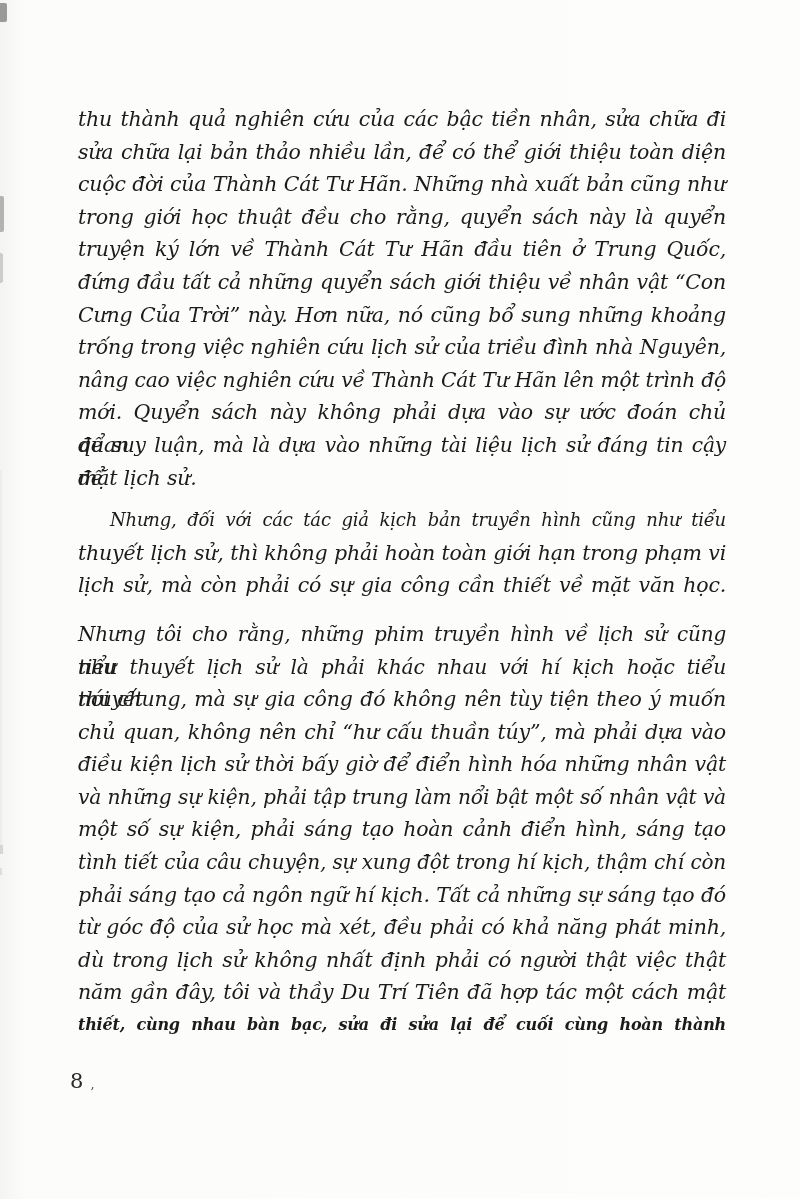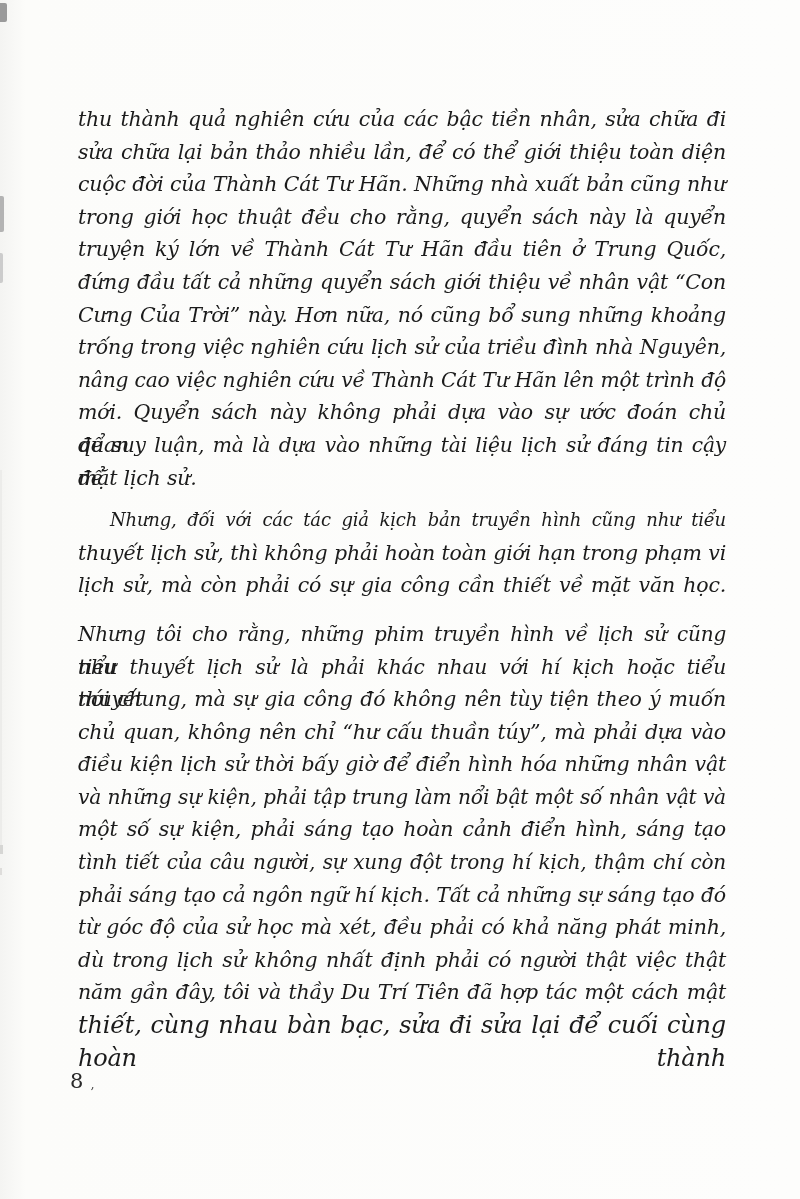--- a/index.html
+++ b/index.html
@@ -96,26 +96,26 @@
       <div class="line indent" style="font-size: 18px;">Nhưng, đối với các tác giả kịch bản truyền hình cũng như tiểu</div>
       <div class="line" style="">thuyết lịch sử, thì không phải hoàn toàn giới hạn trong phạm vi</div>
       <div class="line" style="">lịch sử, mà còn phải có sự gia công cần thiết về mặt văn học.</div>
       <div class="line" style="font-size: 20px; margin-top: 16px;">Nhưng tôi cho rằng, những phim truyền hình về lịch sử cũng như</div>
       <div class="line" style="font-size: 20.25px;">tiểu thuyết lịch sử là phải khác nhau với hí kịch hoặc tiểu thuyết</div>
       <div class="line" style="">nói chung, mà sự gia công đó không nên tùy tiện theo ý muốn</div>
       <div class="line" style="">chủ quan, không nên chỉ “hư cấu thuần túy”, mà phải dựa vào</div>
       <div class="line" style="">điều kiện lịch sử thời bấy giờ để điển hình hóa những nhân vật</div>
       <div class="line" style="font-size: 20.25px;">và những sự kiện, phải tập trung làm nổi bật một số nhân vật và</div>
       <div class="line" style="">một số sự kiện, phải sáng tạo hoàn cảnh điển hình, sáng tạo</div>
-      <div class="line" style="font-size: 20px;">tình tiết của câu người, sự xung đột trong hí kịch, thậm chí còn</div>
+      <div class="line" style="font-size: 20px;">tình tiết của câu chuyện, sự xung đột trong hí kịch, thậm chí còn</div>
       <div class="line" style="">phải sáng tạo cả ngôn ngữ hí kịch. Tất cả những sự sáng tạo đó</div>
       <div class="line" style="">từ góc độ của sử học mà xét, đều phải có khả năng phát minh,</div>
       <div class="line" style="">dù trong lịch sử không nhất định phải có người thật việc thật</div>
       <div class="line" style="">năm gần đây, tôi và thầy Du Trí Tiên đã hợp tác một cách mật</div>
-      <div class="line" style="font-size: 24px;">thiết, cùng nhau bàn bạc, sửa đi sửa lại để cuối cùng hoàn thành</div>
+      <div class="line" style="font-size: 16px; font-weight: bold;">thiết, cùng nhau bàn bạc, sửa đi sửa lại để cuối cùng hoàn thành</div>
     </div>
 
   </div>
 
   <div class="page-number">
     <span>8</span><span class="suffix">,</span>
   </div>
 
 </div>
 

